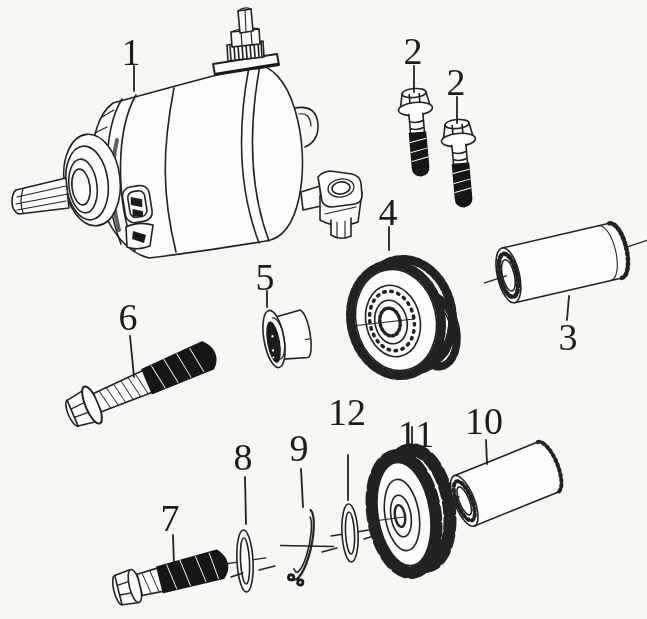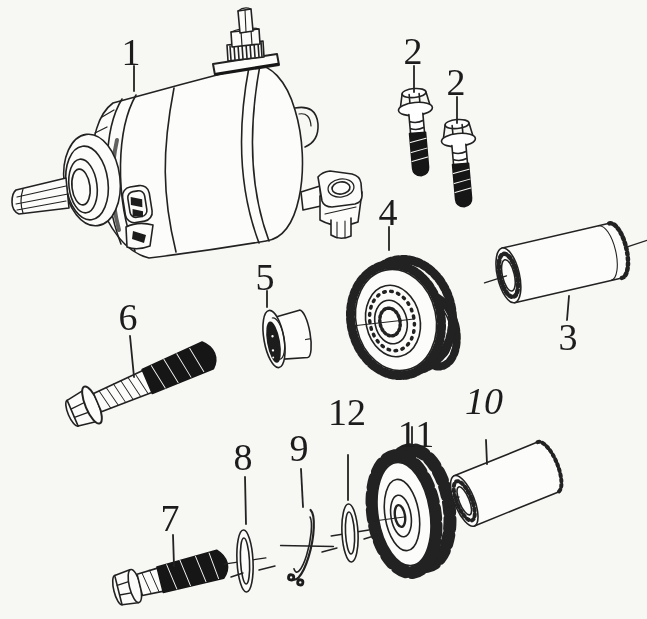--- a/index.html
+++ b/index.html
@@ -225,16 +225,16 @@
   <div class="callout" style="left:131px; top:52px;">1</div>
   <div class="callout" style="left:413px; top:51px;">2</div>
   <div class="callout" style="left:456px; top:82px;">2</div>
   <div class="callout" style="left:568px; top:337px;">3</div>
   <div class="callout" style="left:388px; top:212px;">4</div>
   <div class="callout" style="left:265px; top:277px;">5</div>
   <div class="callout" style="left:128px; top:317px;">6</div>
   <div class="callout" style="left:170px; top:518px;">7</div>
   <div class="callout" style="left:243px; top:457px;">8</div>
   <div class="callout" style="left:299px; top:448px;">9</div>
-  <div class="callout" style="left:484px; top:401px;font-style:italic;">10</div>
+  <div class="callout" style="left:484px; top:421px;">10</div>
   <div class="callout" style="left:416px; top:407px;margin-top:27px;">11</div>
   <div class="callout" style="left:347px; top:412px;">12</div>
 </div>
 
 </body></html>

